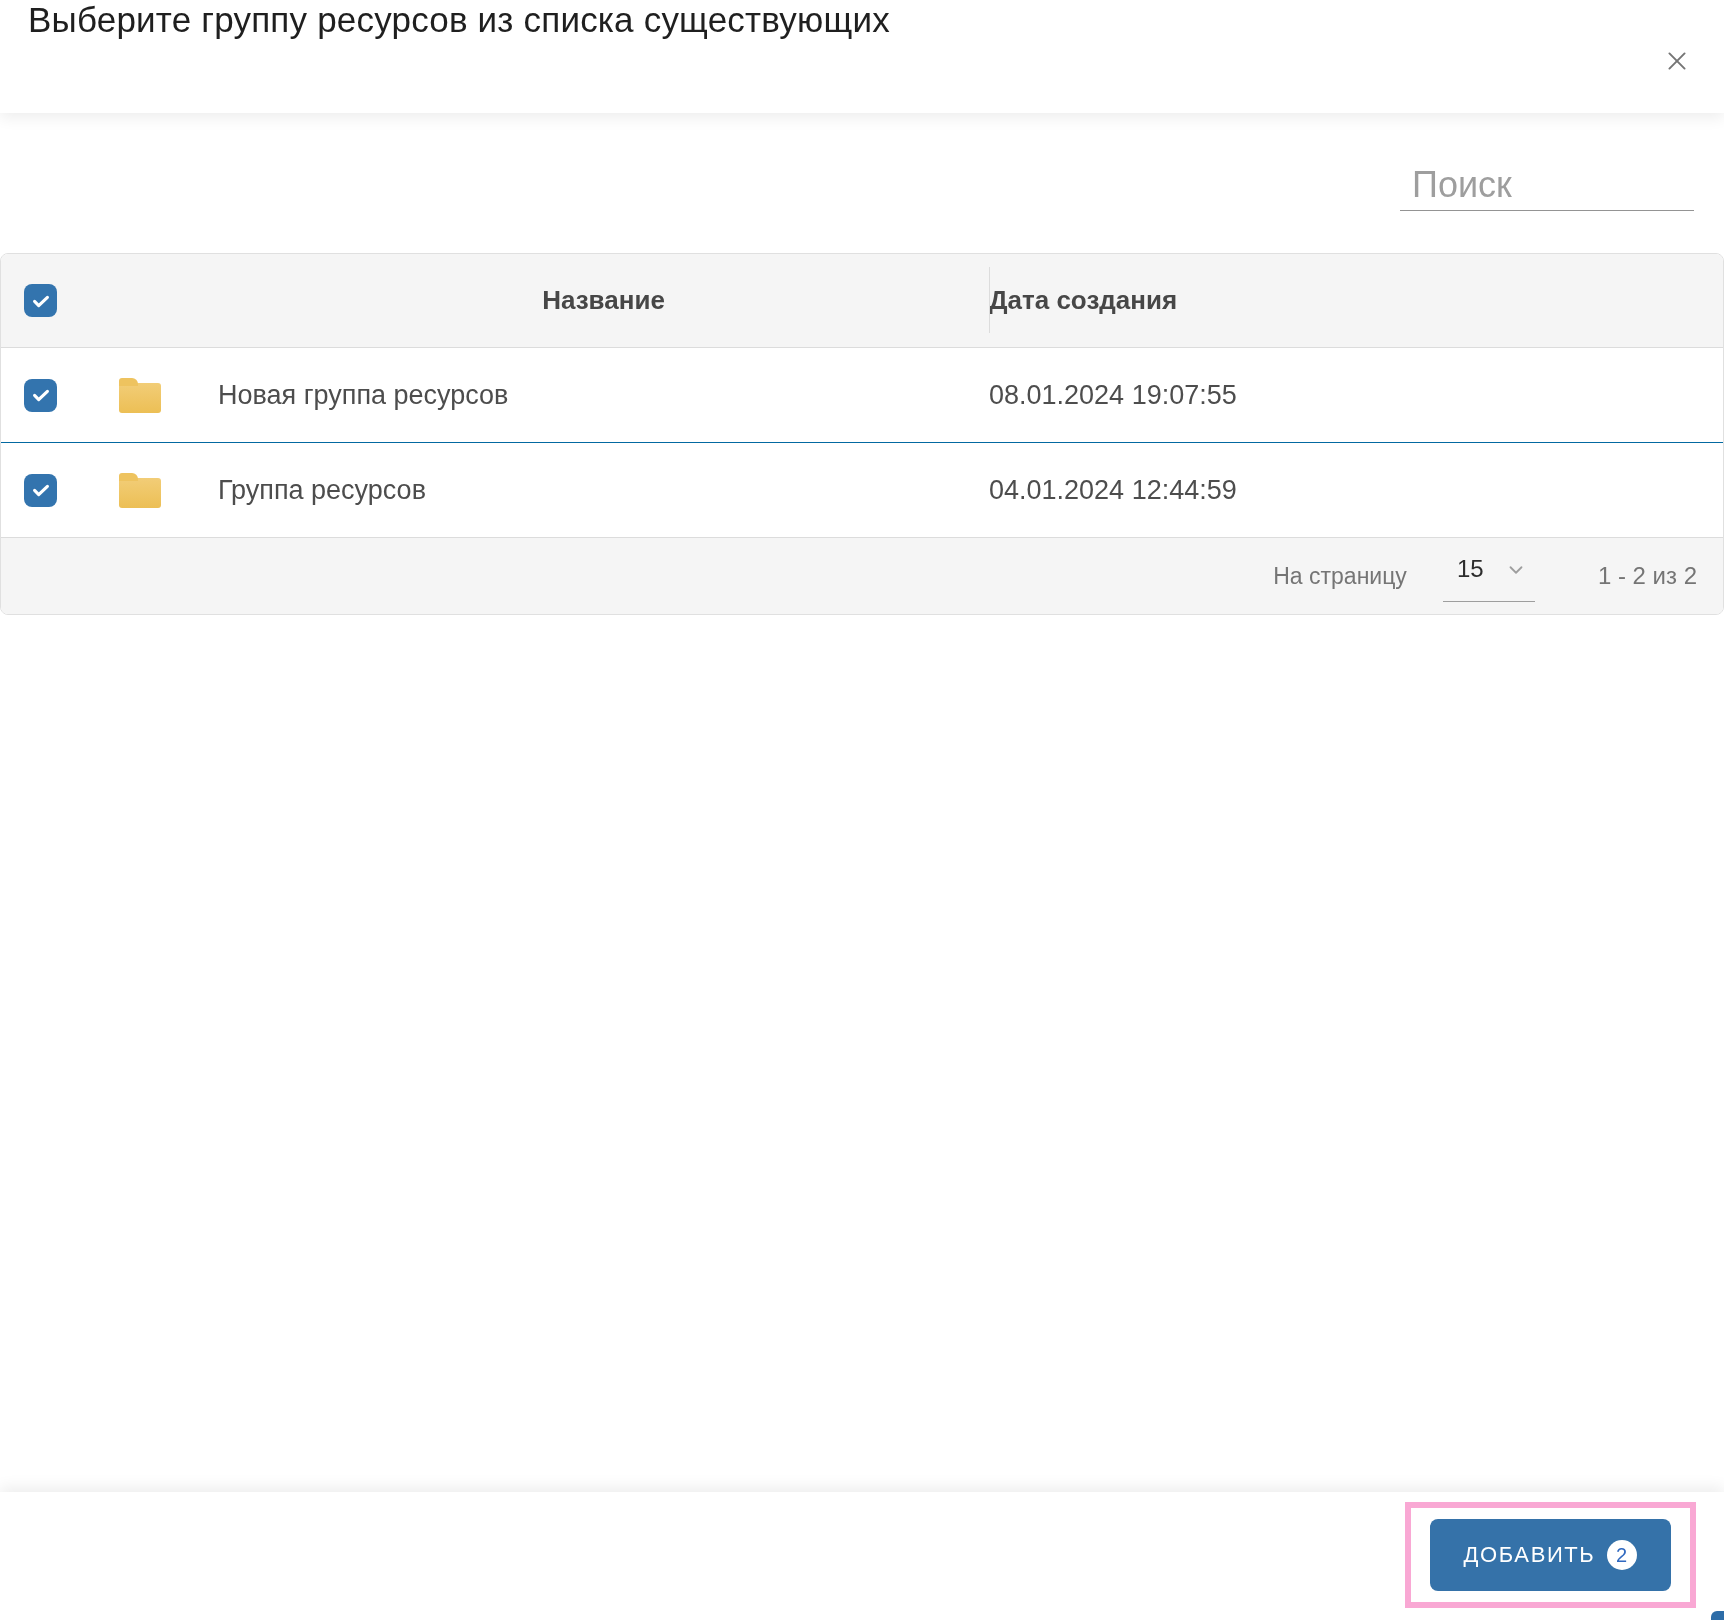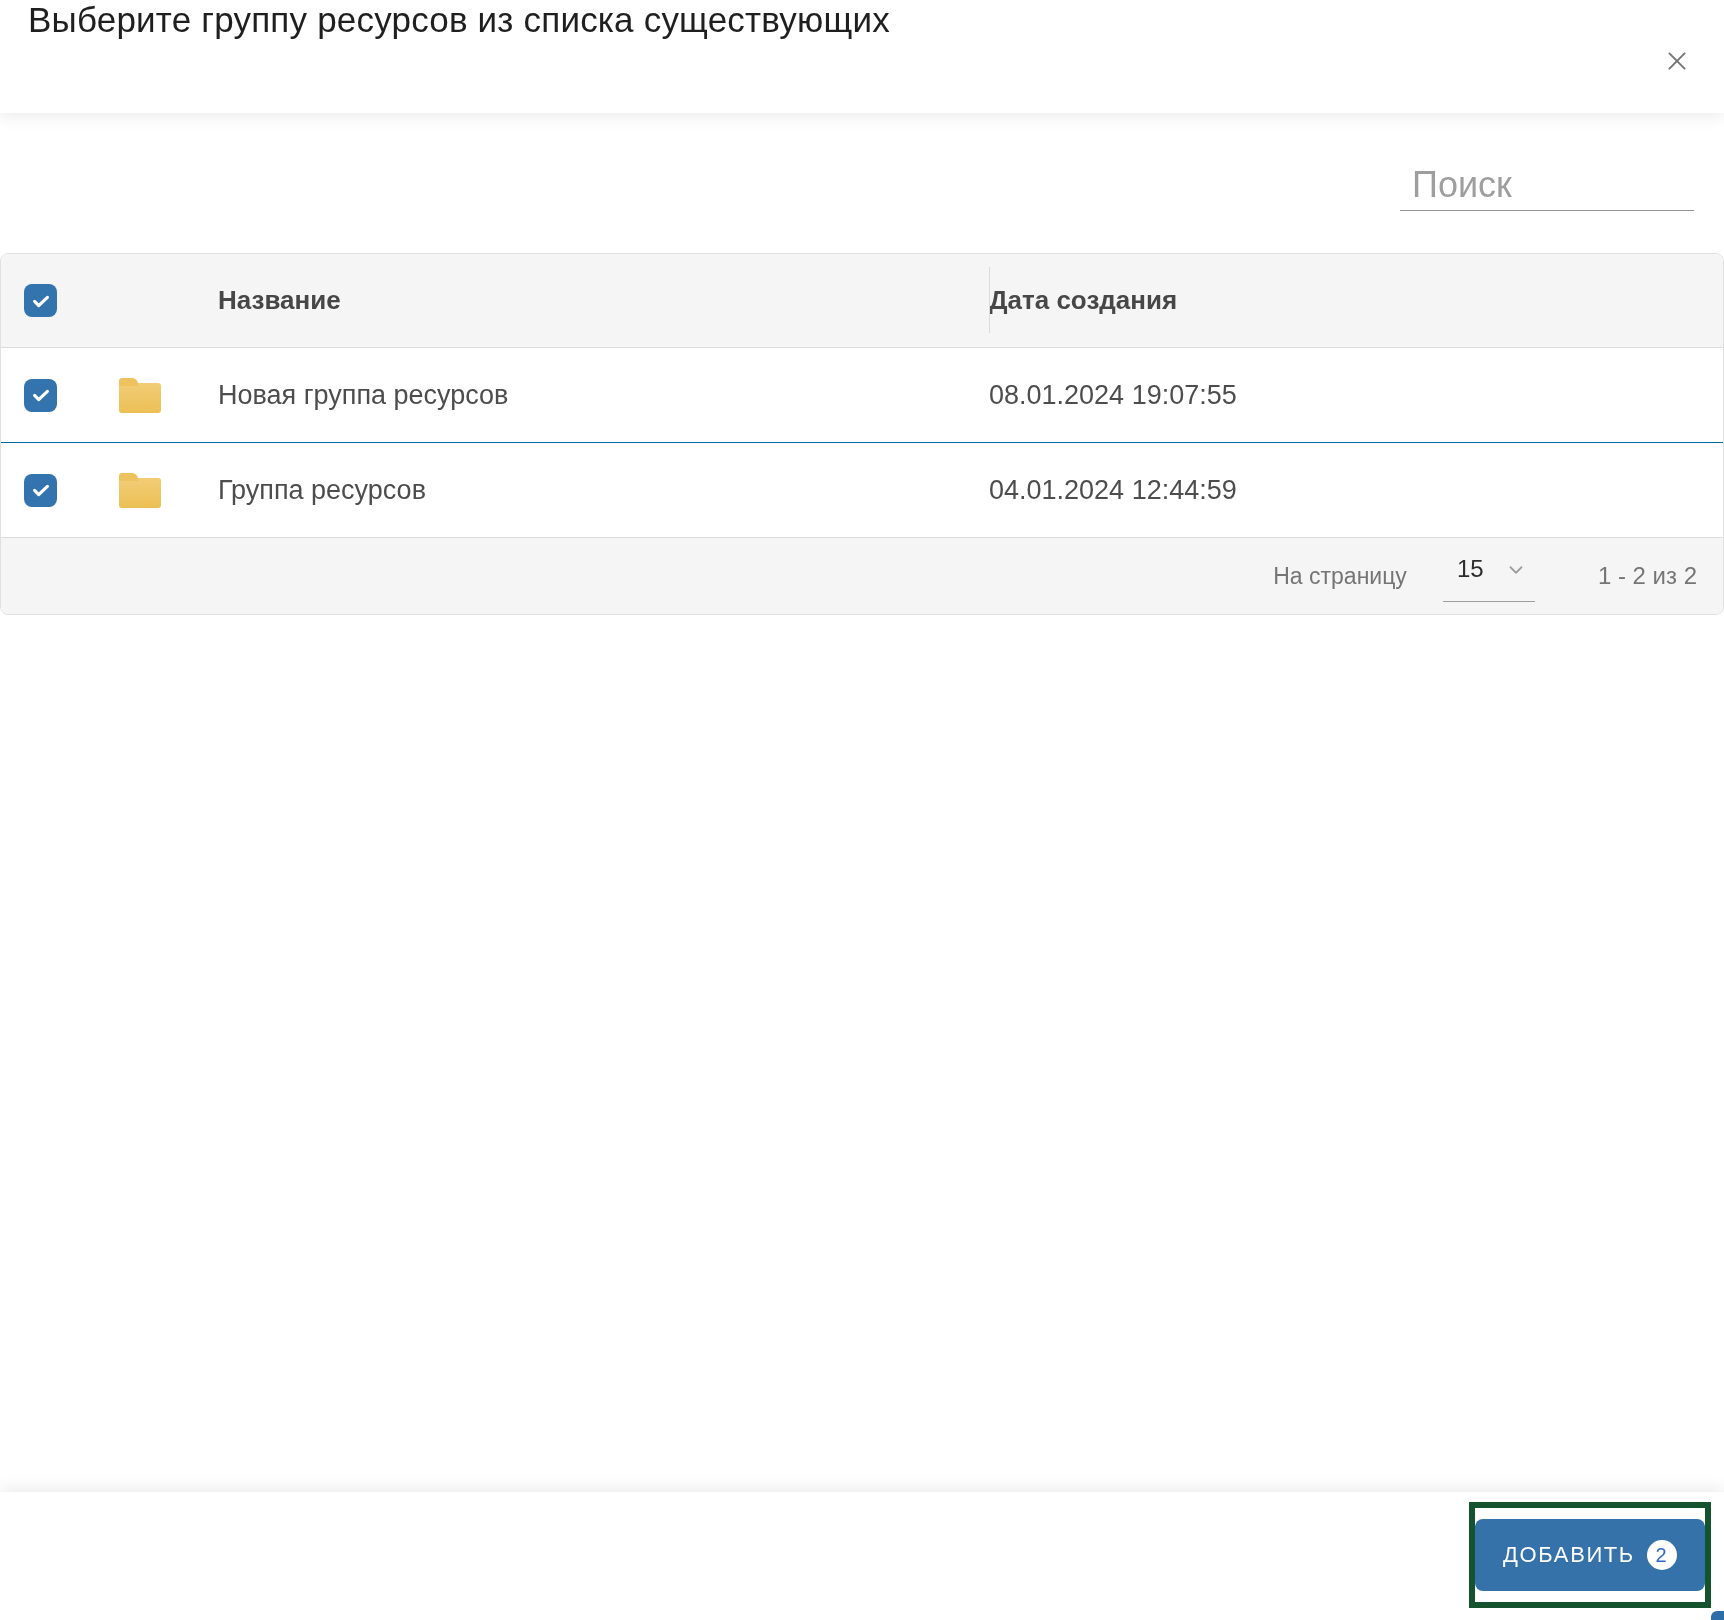--- a/index.html
+++ b/index.html
@@ -24,21 +24,21 @@
   .search-input { width:294px; height:46px; border:none; border-bottom:1px solid #949494;
                   font-size:36px; color:#3c3c3c; background:transparent; outline:none;
                   padding:0 2px 6px 12px; font-family:"Liberation Sans", sans-serif; }
   .search-input::placeholder { color:#9e9e9e; }
 
   
   .table-card { margin-top:42px; border:1px solid #e0e0e0; border-radius:8px;
                 background:#fff; overflow:hidden; }
 
   .t-row { display:flex; align-items:center; }
-  .t-head { height:94px; background:#f5f5f5; border-bottom:1px solid #dcdcdc; }
+  .t-head { height:94px; background:#f5f5f5; border-bottom:1px solid #dcdcdc;text-align:center; }
   .t-data { height:94px; background:#fff; }
   .t-data + .t-data { border-top:1px solid #0369a1; }
   .t-data.last { height:95px; }
 
   .cell-check { flex:0 0 95px; padding-left:23px; display:flex; align-items:center; }
   .cell-folder { flex:0 0 102px; padding-left:23px; display:flex; align-items:center; }
   .cell-namehead { flex:0 0 893px; padding-left:122px; }
   .cell-name { flex:0 0 791px; padding-left:20px; }
   .cell-date { flex:1 1 auto; position:relative; align-self:stretch;
                display:flex; align-items:center; }
@@ -67,22 +67,22 @@
   .perpage-select { width:92px; height:52px; border-bottom:1px solid #9e9e9e;
                     display:flex; align-items:center; justify-content:space-between;
                     padding:0 8px 0 14px; cursor:pointer; }
   .perpage-value { font-size:24px; color:#2d2d2d; padding-bottom:14px; }
   .perpage-select svg { width:22px; height:22px; margin-bottom:12px; stroke:#9e9e9e; }
   .range-label { font-size:24px; color:#757575; margin-left:50px; }
 
   
   .modal-actions { position:absolute; left:0; bottom:0; width:1724px; height:128px;
                    background:#fff; z-index:5; box-shadow:0 -5px 14px rgba(0,0,0,0.07); }
-  .annotation-box { position:absolute; right:13px; top:10px; width:242px; height:106px;
-                    border:6px solid #14532d; display:flex; align-items:center;
+  .annotation-box { position:absolute; right:28px; top:10px; width:291px; height:106px;
+                    border:6px solid #f9a8d4; display:flex; align-items:center;
                     justify-content:center; }
   .add-btn { width:241px; height:72px; border:none; border-radius:8px; background:#3572a9;
              color:#ffffff; font-size:22px; letter-spacing:1.6px; font-weight:400;
              display:flex; align-items:center; justify-content:center; gap:12px;
              cursor:pointer; font-family:"Liberation Sans", sans-serif; }
   .count-badge { width:30px; height:30px; border-radius:50%; background:#ffffff;
                  color:#3069c0; font-size:20px; font-weight:400;
                  display:flex; align-items:center; justify-content:center; }
 
   .corner-sliver { position:absolute; right:-13px; bottom:-17px; width:26px; height:26px;

